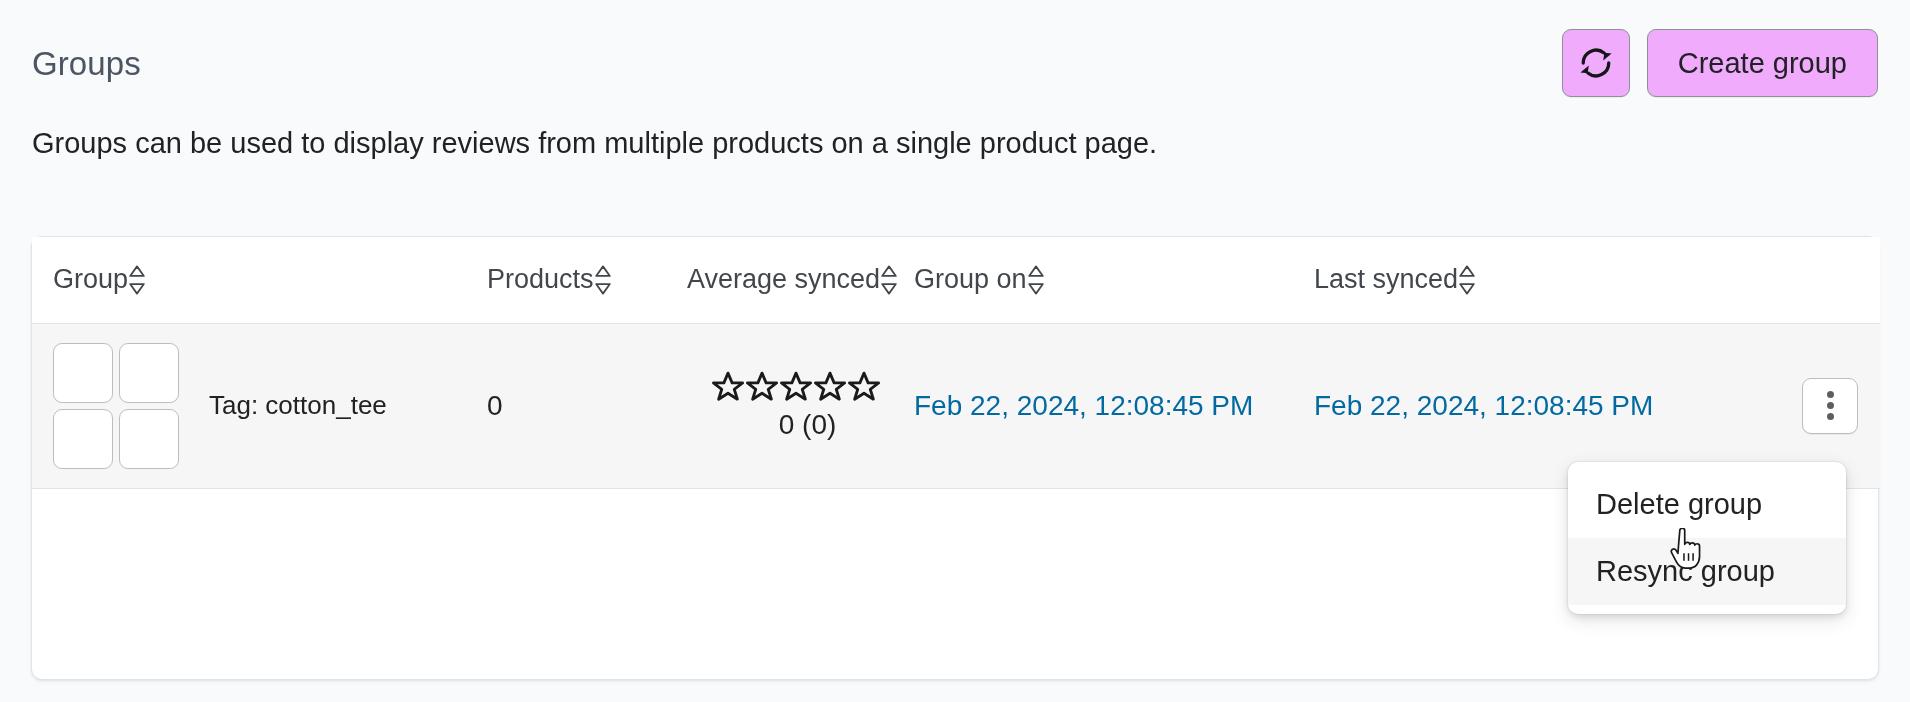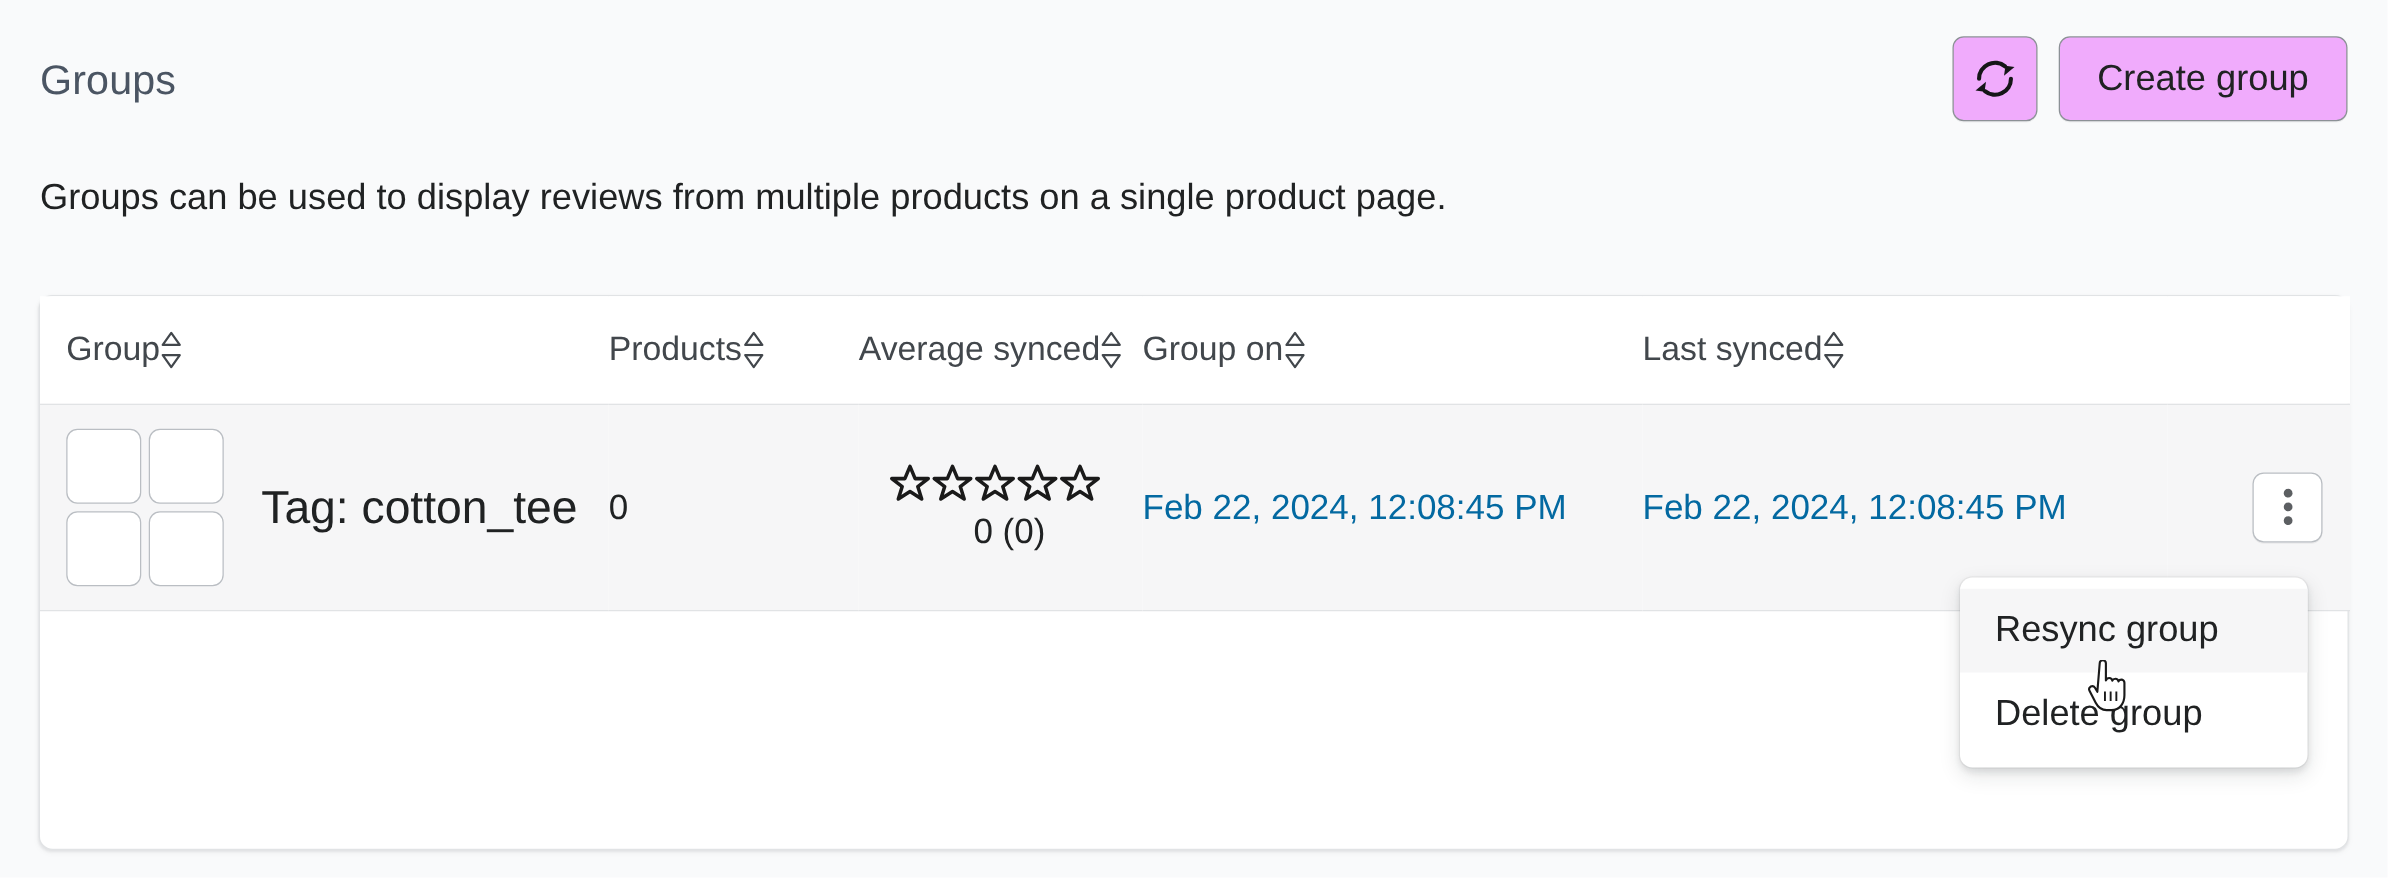--- a/index.html
+++ b/index.html
@@ -71,21 +71,21 @@
     font-size: 29px;
     font-weight: 400;
     white-space: nowrap;
   }
   .sync-icon svg { display: block; }
 
   
   .page-desc {
     position: absolute;
     left: 32px;
-    top: 140px;
+    top: 125px;
     font-size: 29px;
     line-height: 1.25;
     color: #202223;
     font-weight: 400;
   }
 
   
   .card {
     position: absolute;
     left: 31px;
@@ -154,21 +154,21 @@
     grid-template-rows: 60px 60px;
     gap: 6px;
     flex: 0 0 auto;
   }
   .thumb {
     background: #ffffff;
     border: 1.6px solid #babec3;
     border-radius: 9px;
   }
   .group-label {
-    font-size: 37px;
+    font-size: 26px;
     color: #202223;
     white-space: nowrap;
   }
 
   .rating-cell {
     display: flex;
     flex-direction: column;
     align-items: center;
     gap: 5px;
     padding-right: 10px;
@@ -394,22 +394,22 @@
                 <span class="kebab-dot"></span>
               </button>
             </div>
           </td>
         </tr>
       </tbody>
     </table>
   </div>
 
   <div class="dropdown">
+    <div class="dropdown-item">Delete group</div>
     <div class="dropdown-item active">Resync group</div>
-    <div class="dropdown-item">Delete group</div>
   </div>
 
   <div class="cursor">
     <svg width="38" height="44" viewBox="0 0 20 23">
       <path d="M6.2 1.3c0-0.7 0.6-1.3 1.3-1.3s1.3 0.6 1.3 1.3v7.2c0.2-0.6 0.7-1 1.4-1 0.7 0 1.2 0.5 1.3 1.1 0.2-0.5 0.7-0.8 1.3-0.8 0.7 0 1.2 0.5 1.3 1.1 0.2-0.4 0.7-0.7 1.2-0.7 0.7 0 1.3 0.6 1.3 1.3v5.3c0 3.4-2 6.2-5.4 6.2h-2.1c-2.3 0-3.6-1.2-4.6-3.1l-2.6-5c-0.3-0.6-0.1-1.4 0.5-1.8 0.6-0.3 1.4-0.1 1.8 0.5l1.0 1.7z" fill="#ffffff" stroke="#1a1a1a" stroke-width="0.9" stroke-linejoin="round"></path>
       <line x1="8.4" y1="13.2" x2="8.4" y2="17.2" stroke="#1a1a1a" stroke-width="0.8"></line>
       <line x1="10.8" y1="13.2" x2="10.8" y2="17.2" stroke="#1a1a1a" stroke-width="0.8"></line>
       <line x1="13.2" y1="13.2" x2="13.2" y2="17.2" stroke="#1a1a1a" stroke-width="0.8"></line>
     </svg>
   </div>

